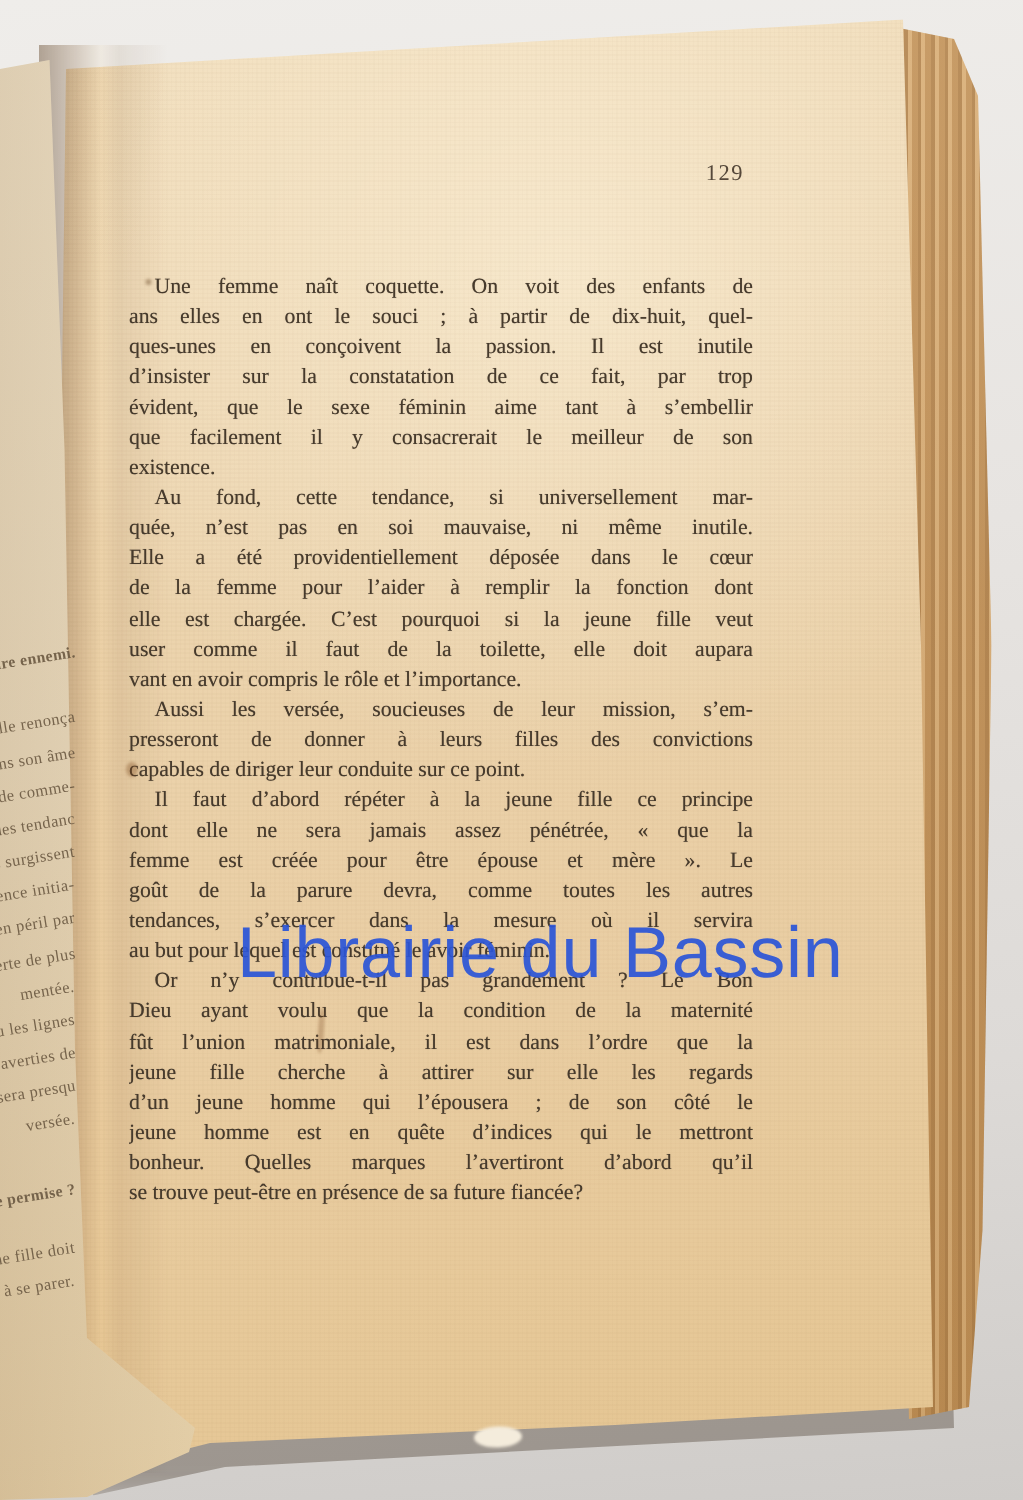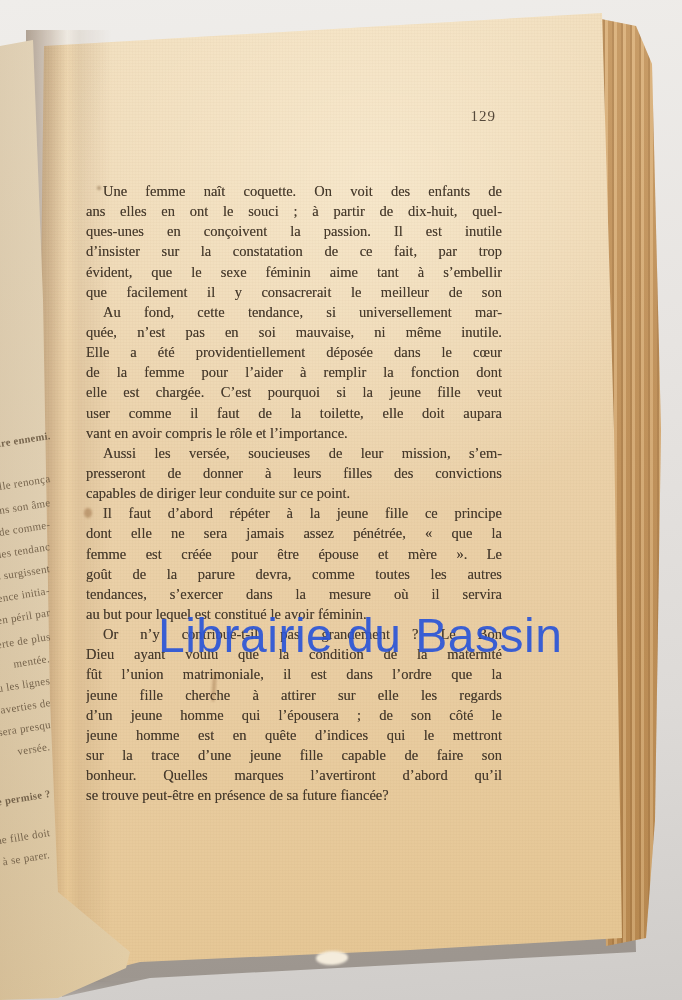--- a/index.html
+++ b/index.html
@@ -124,20 +124,21 @@
     <div class="page-number">129</div>
   </div>
 
   <div class="text-block" id="body-text">
       <div class="line first">Une femme naît coquette. On voit des enfants de</div>
       <div class="line">ans elles en ont le souci ; à partir de dix-huit, quel-</div>
       <div class="line">ques-unes en conçoivent la passion. Il est inutile</div>
       <div class="line">d’insister sur la constatation de ce fait, par trop</div>
       <div class="line">évident, que le sexe féminin aime tant à s’embellir</div>
       <div class="line">que facilement il y consacrerait le meilleur de son</div>
+      <div class="line last">existence.</div>
       <div class="line first">Au fond, cette tendance, si universellement mar-</div>
       <div class="line">quée, n’est pas en soi mauvaise, ni même inutile.</div>
       <div class="line">Elle a été providentiellement déposée dans le cœur</div>
       <div class="line">de la femme pour l’aider à remplir la fonction dont</div>
       <div class="line">elle est chargée. C’est pourquoi si la jeune fille veut</div>
       <div class="line">user comme il faut de la toilette, elle doit aupara</div>
       <div class="line last">vant en avoir compris le rôle et l’importance.</div>
       <div class="line first">Aussi les versée, soucieuses de leur mission, s’em-</div>
       <div class="line">presseront de donner à leurs filles des convictions</div>
       <div class="line last">capables de diriger leur conduite sur ce point.</div>
@@ -146,21 +147,20 @@
       <div class="line">femme est créée pour être épouse et mère ». Le</div>
       <div class="line">goût de la parure devra, comme toutes les autres</div>
       <div class="line">tendances, s’exercer dans la mesure où il servira</div>
       <div class="line last">au but pour lequel est constitué le avoir féminin.</div>
       <div class="line first">Or n’y contribue-t-il pas grandement ? Le Bon</div>
       <div class="line">Dieu ayant voulu que la condition de la maternité</div>
       <div class="line">fût l’union matrimoniale, il est dans l’ordre que la</div>
       <div class="line">jeune fille cherche à attirer sur elle les regards</div>
       <div class="line">d’un jeune homme qui l’épousera ; de son côté le</div>
       <div class="line">jeune homme est en quête d’indices qui le mettront</div>
-      <div class="line">sur la trace d’une jeune fille capable de faire son</div>
       <div class="line">bonheur. Quelles marques l’avertiront d’abord qu’il</div>
       <div class="line last">se trouve peut-être en présence de sa future fiancée?</div>
     </div>
 
   <div class="stain s1"></div>
   <div class="stain s2"></div>
   <div class="stain s3"></div>
   <div class="chip"></div>
 
   <div class="watermark">Librairie du Bassin</div>

